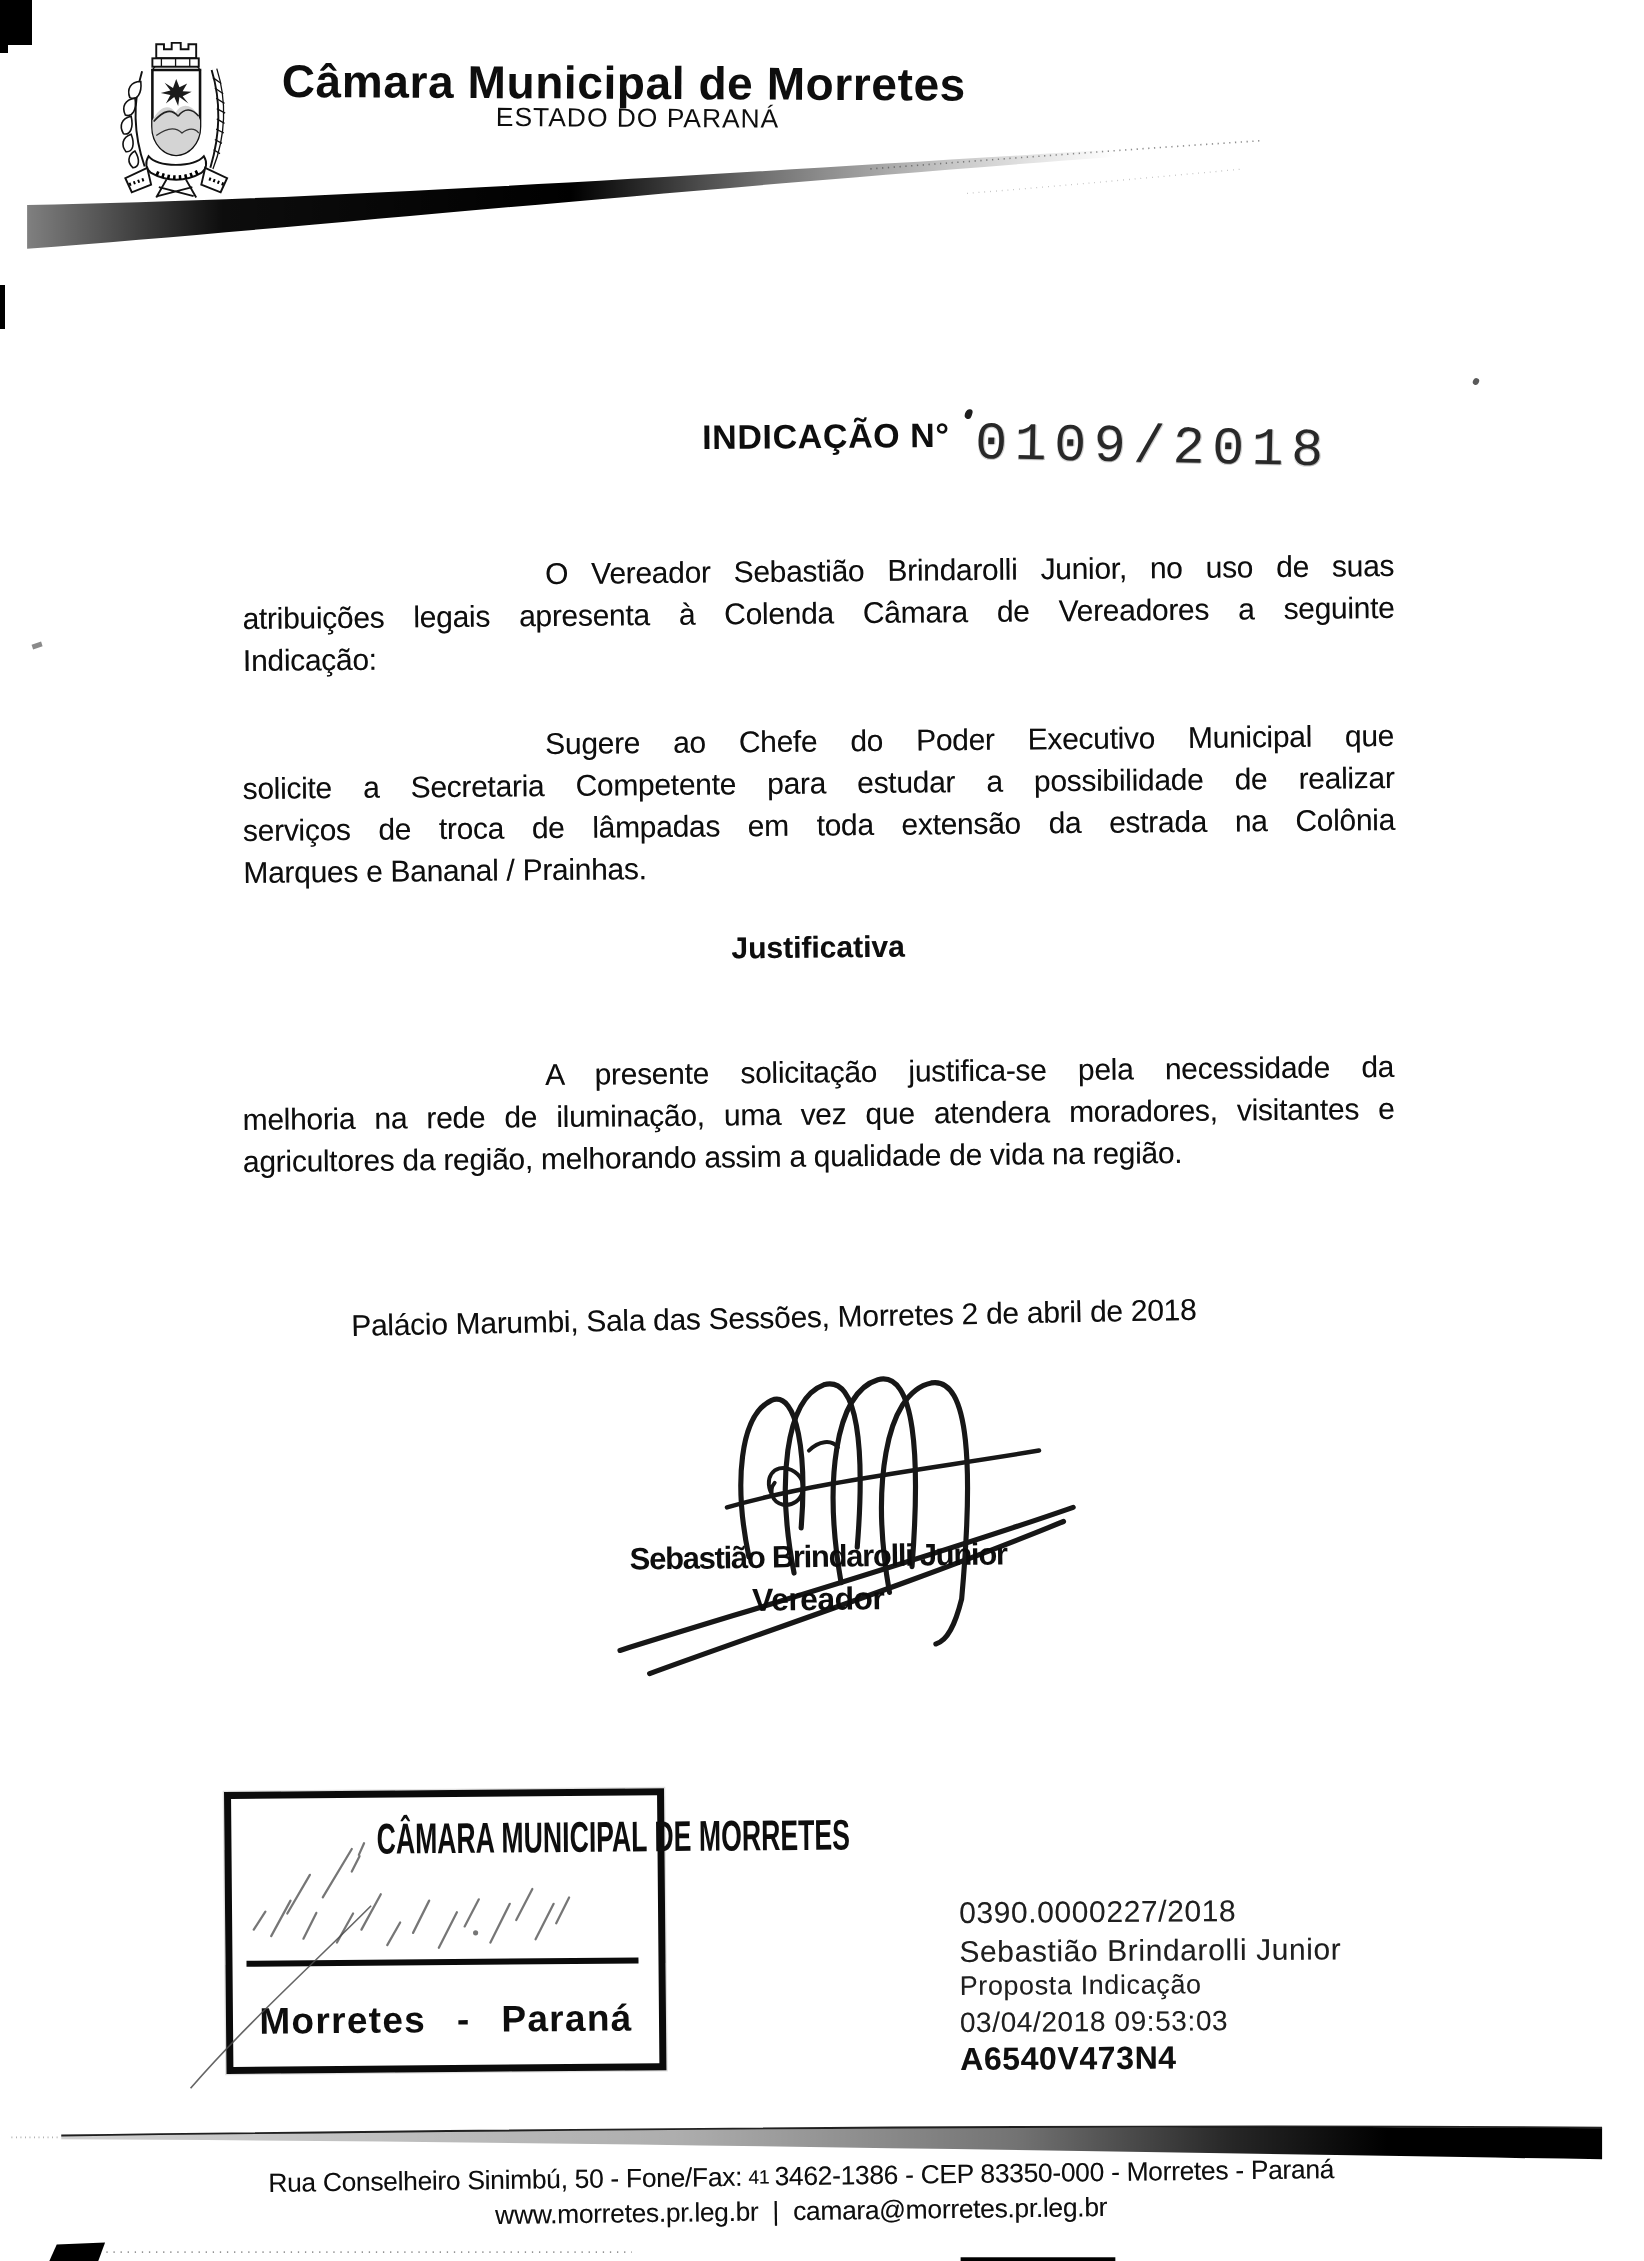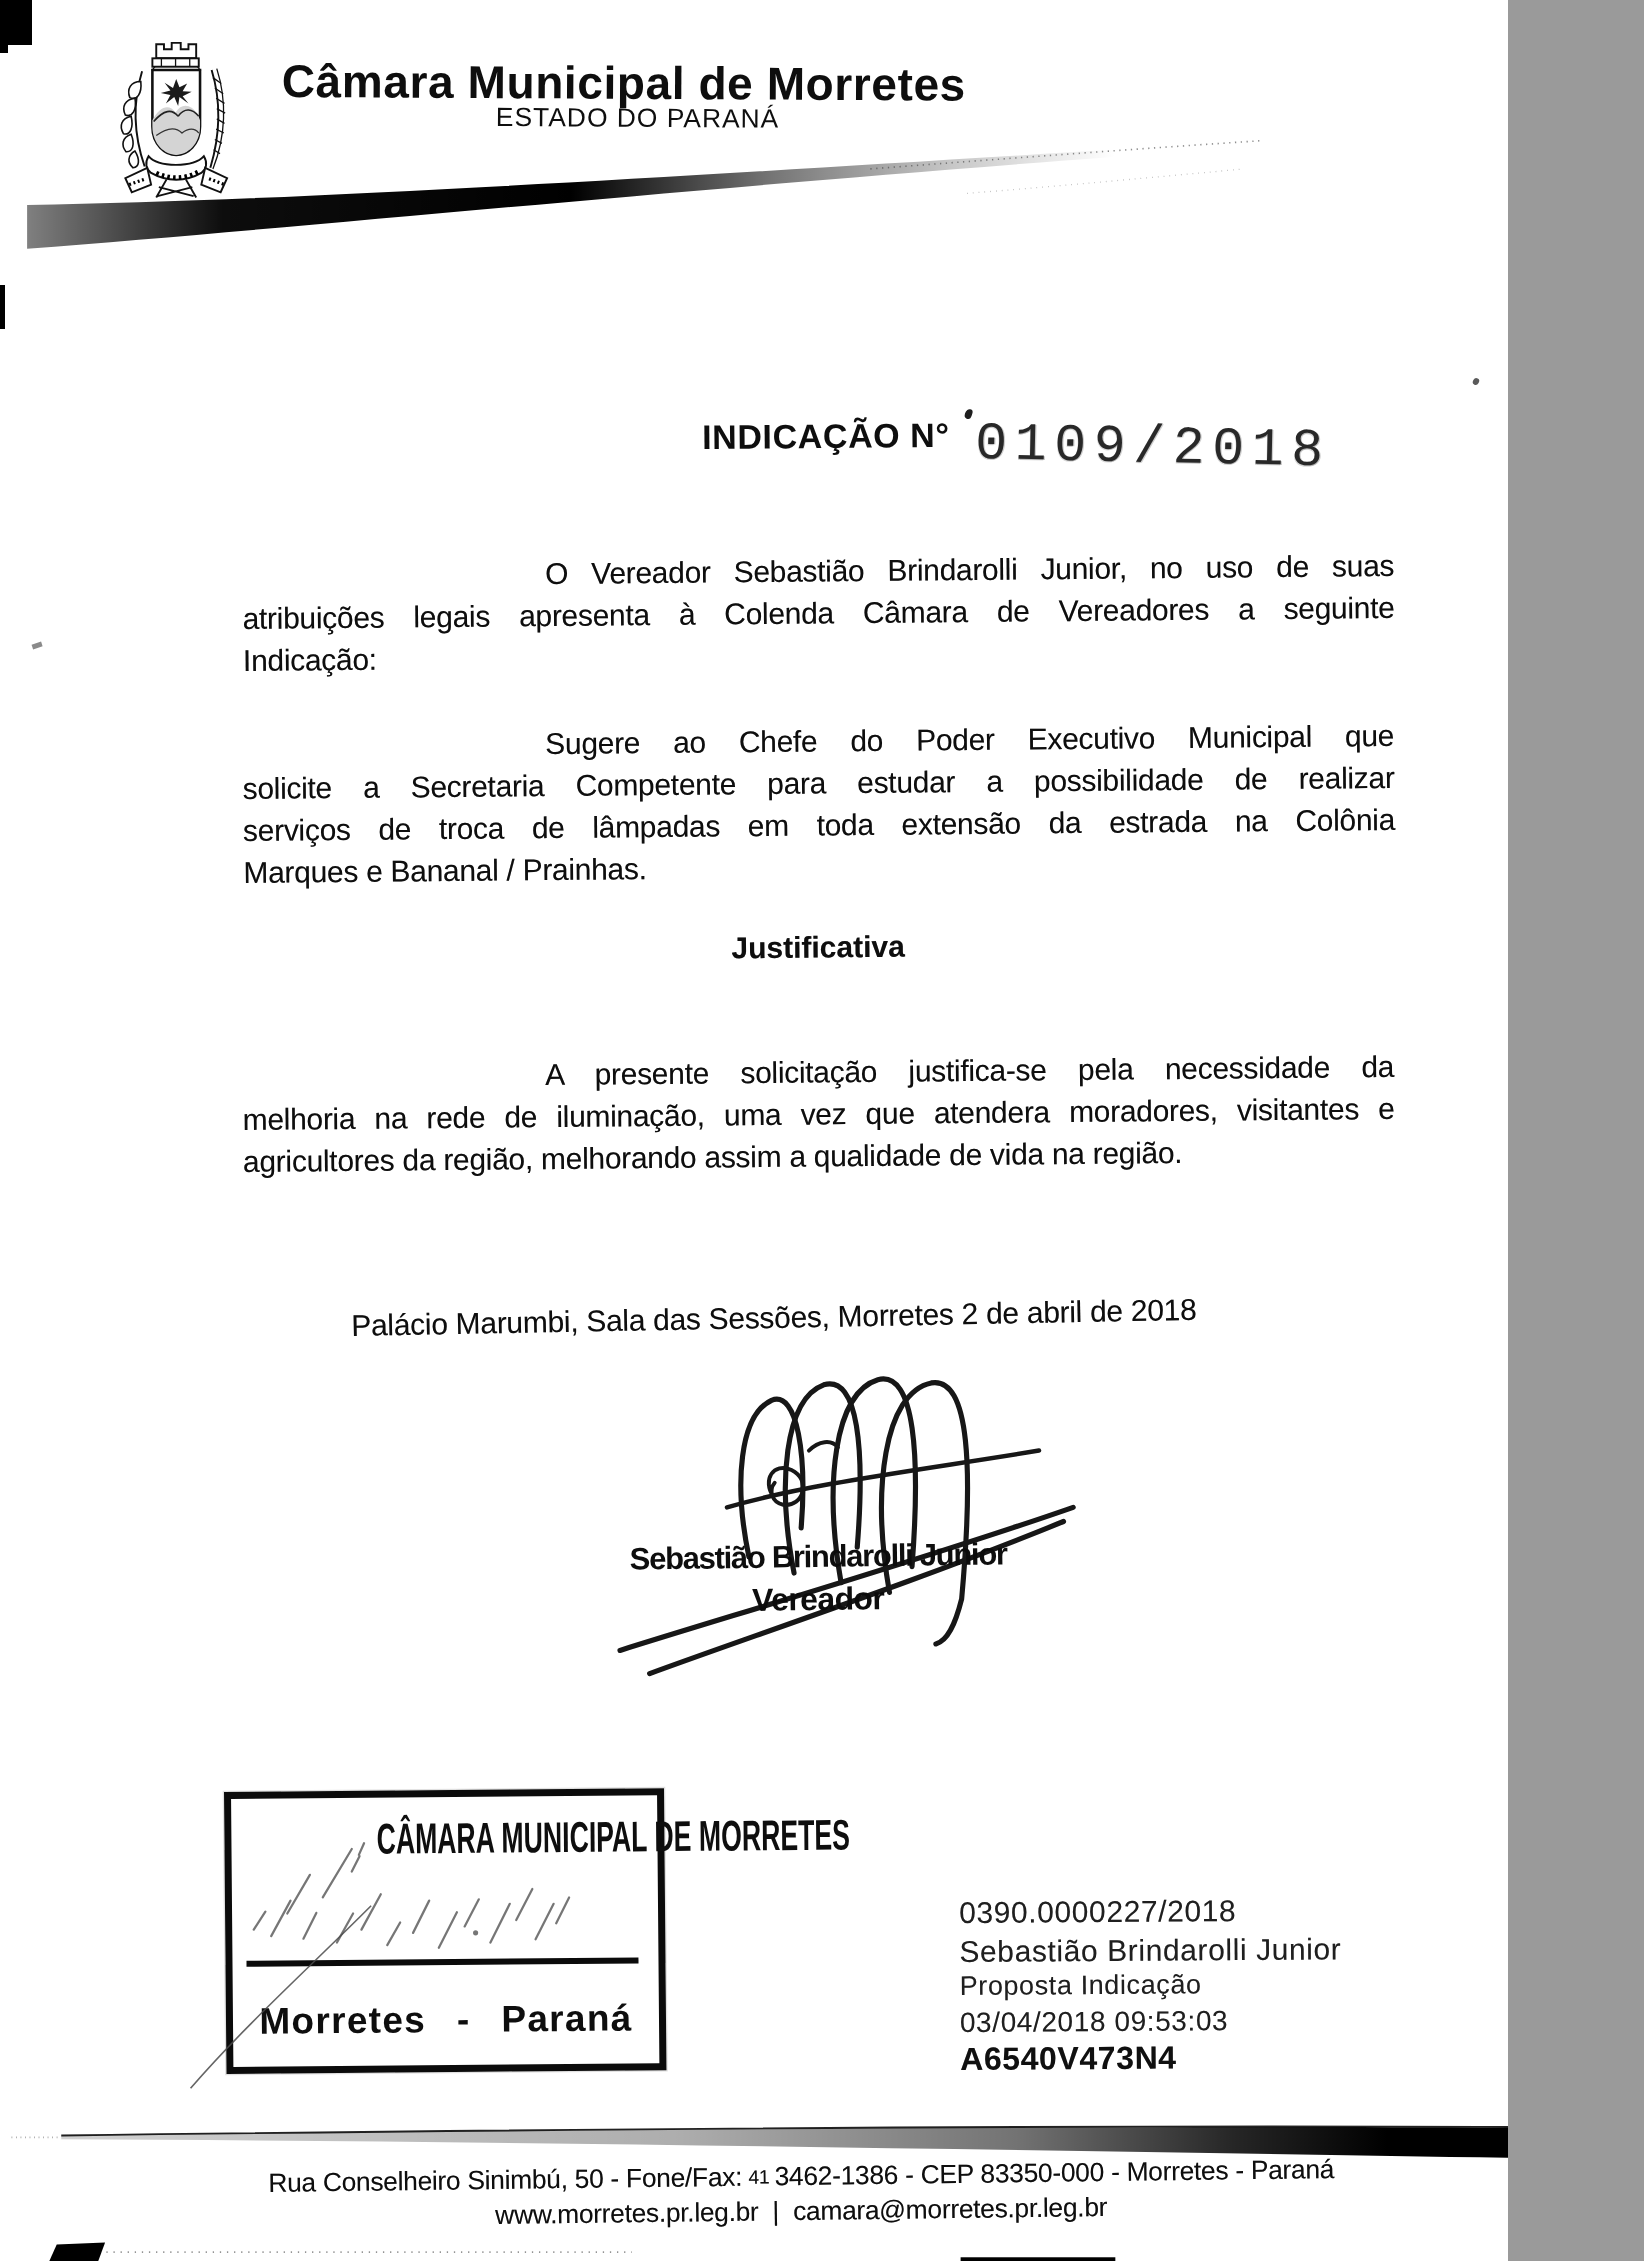--- a/index.html
+++ b/index.html
@@ -1,17 +1,17 @@
 <!DOCTYPE html>
 <html style="font-size:10.3px"><head>
 <meta charset="utf-8">
 <style>
   html,body{margin:0;padding:0;background:#9a9a9a;}
   .page{
-    position:relative;width:1508px;height:2261px;background:#ffffff;
+    position:relative;width:1644px;height:2261px;background:#ffffff;
     overflow:hidden;font-family:"Liberation Sans",sans-serif;color:#0e0e0e;
   }
   .abs{position:absolute;}
   
   .corner-block{left:0;top:0;width:32px;height:45px;background:#000;}
   .corner-notch{left:0;top:45px;width:8.4px;height:7.7px;background:#000;}
   .edge-mark{left:0;top:285px;width:5.2px;height:44px;background:#000;}
   .speck-left{left:32px;top:643px;width:10.3px;height:4.5px;background:#8a8a8a;transform:rotate(-18deg);}
   .speck-apostrophe{left:965px;top:409px;width:7px;height:10.3px;background:#1e1e1e;border-radius:60% 40% 50% 50%;transform:rotate(18deg);}
   .speck-tr{left:1473px;top:378px;width:5.8px;height:7px;background:#5a5a5a;border-radius:50%;transform:rotate(30deg);}

